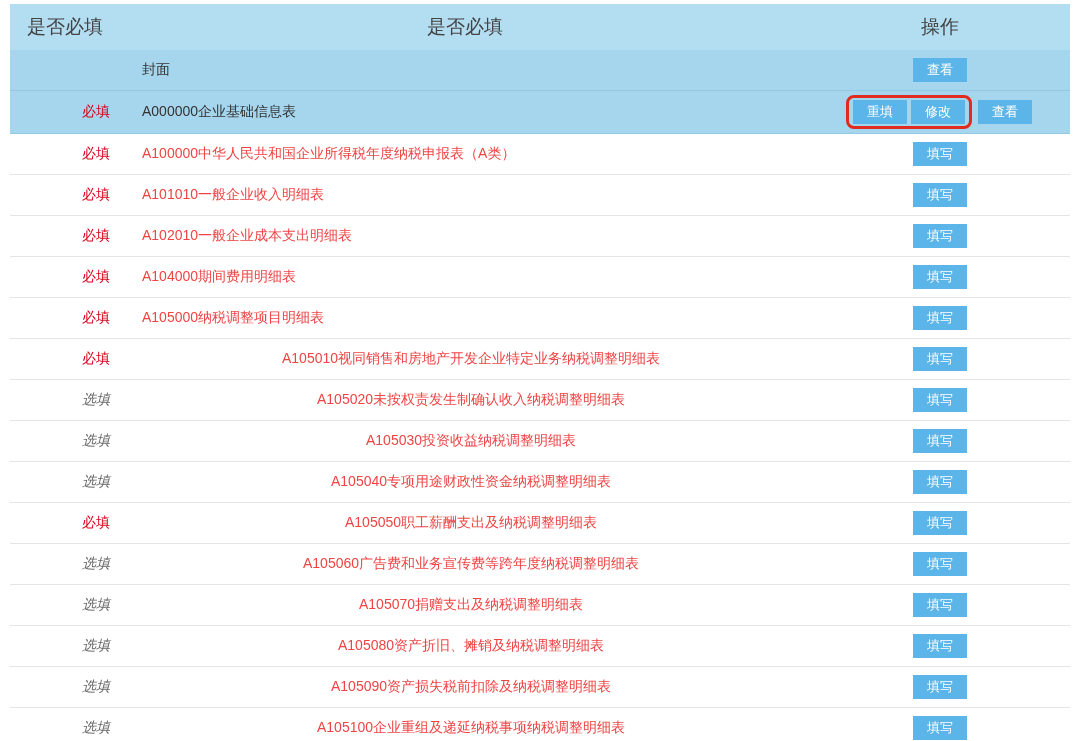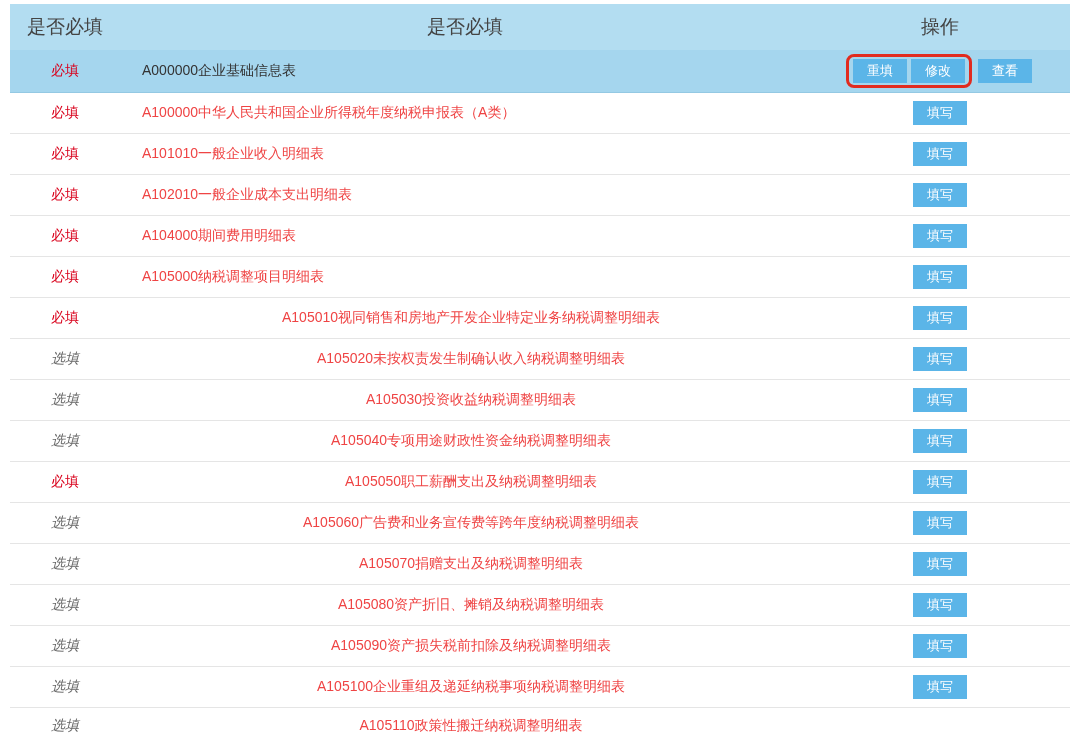--- a/index.html
+++ b/index.html
@@ -26,21 +26,21 @@
     th.col-required { width: 110px; }
     th.col-name { width: auto; }
     th.col-actions { width: 260px; }
     td {
       padding: 8px 10px;
       border-bottom: 1px solid #E5E5E5;
       vertical-align: middle;
       height: 36px;
     }
     td.cell-required {
-      text-align: center;
+      text-align: right;
       font-size: 14px;
       margin-left: 12px;
     }
     td.cell-required[data-req="required"] { color: #D9001B; font-weight: 500; }
     td.cell-required[data-req="optional"] { color: #666; font-style: italic; }
     td.cell-name {
       color: #ef4444;
       padding-left: 22px;
     }
     td.cell-actions {
@@ -80,20 +80,25 @@
 
 <table>
   <thead>
     <tr>
       <th class="col-required">是否必填</th>
       <th class="col-name">是否必填</th>
       <th class="col-actions">操作</th>
     </tr>
   </thead>
   <tbody id="tbody">
+      <tr class="row-highlight">
+        <td class="cell-required" data-req=""></td>
+        <td class="cell-name indent-1">封面</td>
+        <td class="cell-actions"><button class="btn">查看</button></td>
+      </tr>
       <tr class="row-highlight">
         <td class="cell-required" data-req="required">必填</td>
         <td class="cell-name indent-1">A000000企业基础信息表</td>
         <td class="cell-actions"><span class="red-box"><button class="btn">重填</button><button class="btn">修改</button></span> <button class="btn">查看</button></td>
       </tr>
       <tr>
         <td class="cell-required" data-req="required">必填</td>
         <td class="cell-name indent-1">A100000中华人民共和国企业所得税年度纳税申报表（A类）</td>
         <td class="cell-actions"><button class="btn">填写</button></td>
       </tr>

